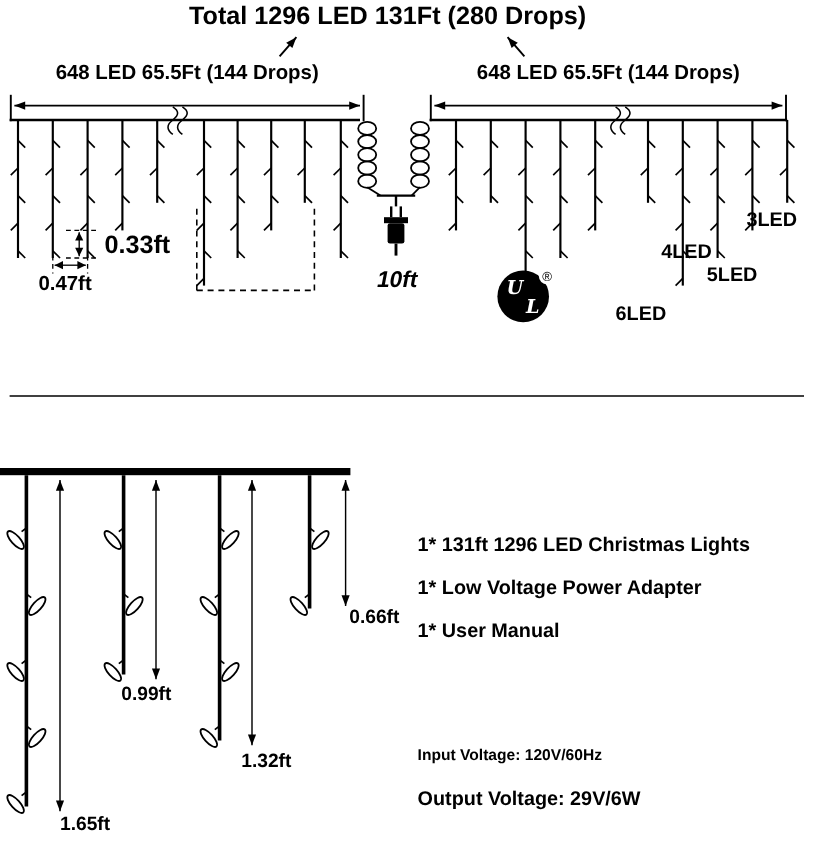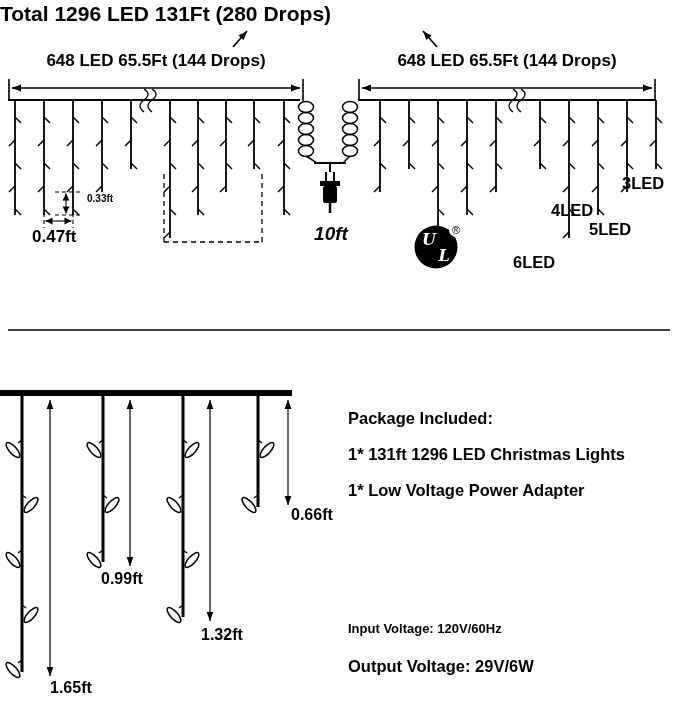--- a/index.html
+++ b/index.html
@@ -1,24 +1,24 @@
 <!DOCTYPE html>
 <html><head>
 <meta charset="utf-8">
 <style>
   * { margin:0; padding:0; box-sizing:border-box; }
   html,body { background:#fff; }
   body { font-family:"Liberation Sans", sans-serif; color:#000; }
   .canvas { position:relative; width:679px; height:702px; background:#fff; overflow:hidden; }
   svg.layer { position:absolute; left:0; top:0; }
   .abs { position:absolute; font-weight:700; color:#000; white-space:nowrap; line-height:1.15; }
-  .title    { left:0;   top:2px;   width:646px; font-size:21px; }
+  .title    { left:0;   top:2px;   width:646px; text-align:center; font-size:21px; }
   .sec-left { left:8px; top:51px;  width:296px; text-align:center; font-size:17px; }
   .sec-right{ left:356px; top:51px; width:302px; text-align:center; font-size:17px; }
-  .lbl-033  { left:87px;  top:193px; font-size:10px; }
+  .lbl-033  { left:87px;  top:193px; font-size:21px; }
   .lbl-047  { left:32px;  top:227px; font-size:17px; }
   .lbl-repeat{ left:130px; top:255px; width:186px; text-align:center; font-size:17px; }
   .lbl-10ft { left:306px; top:223px; width:50px; text-align:center; font-size:19px;font-style:italic; }
   .lbl-3led { left:622px; top:174px; font-size:16.5px; }
   .lbl-4led { left:551px; top:201px; font-size:16.5px; }
   .lbl-5led { left:589px; top:220px; font-size:16.5px; }
   .lbl-6led { left:513px; top:253px; font-size:16.5px; }
   .m-165 { left:50px;  top:679px; font-size:16px; }
   .m-099 { left:101px; top:570px; font-size:16px; }
   .m-132 { left:201px; top:626px; font-size:16px; }
@@ -257,18 +257,18 @@
   <div class="abs lbl-3led">3LED</div>
   <div class="abs lbl-4led">4LED</div>
   <div class="abs lbl-5led">5LED</div>
   <div class="abs lbl-6led">6LED</div>
 
   <div class="abs m-165">1.65ft</div>
   <div class="abs m-099">0.99ft</div>
   <div class="abs m-132">1.32ft</div>
   <div class="abs m-066">0.66ft</div>
 
-  <div class="abs pkg-heading">Package Included:</div>
   <div class="abs pkg-0">1* 131ft 1296 LED Christmas Lights</div>
   <div class="abs pkg-1">1* Low Voltage Power Adapter</div>
+  <div class="abs pkg-2">1* User Manual</div>
   <div class="abs pwr-in">Input Voltage: 120V/60Hz</div>
   <div class="abs pwr-out">Output Voltage: 29V/6W</div>
 </div>
 
 </body></html>

